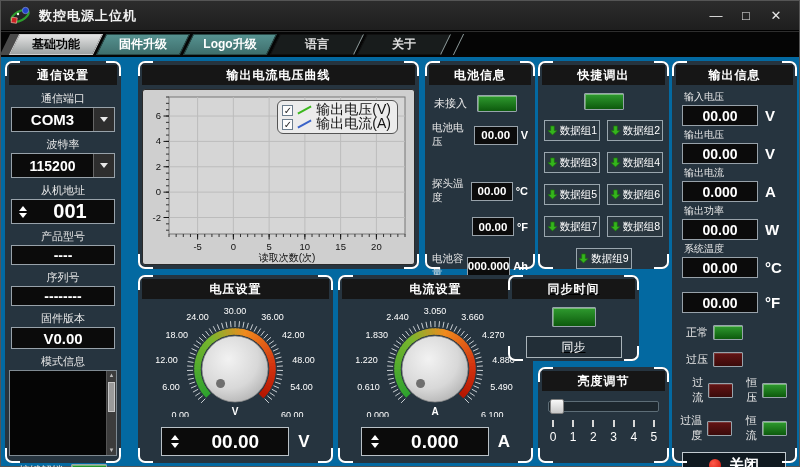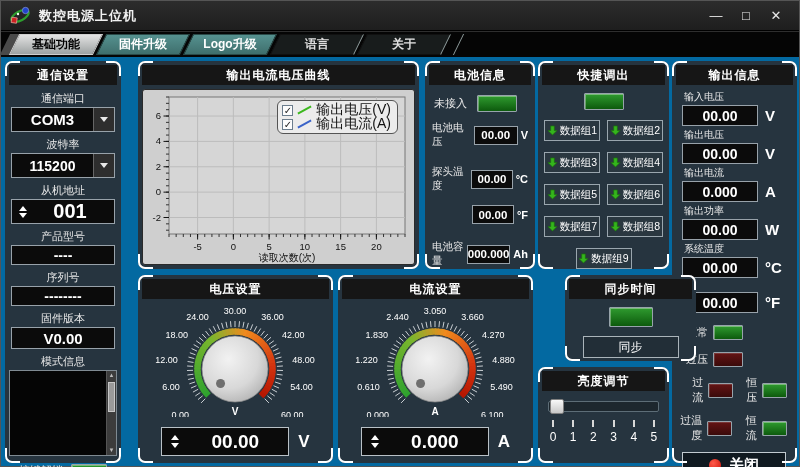--- a/index.html
+++ b/index.html
@@ -110,21 +110,21 @@
   
   .dialpanel .spinrow { position:absolute; left:0; right:0; bottom:7px; display:flex; align-items:center; justify-content:center; gap:9px; }
   .bigspin { width:128px; height:29px; background:#0b0b0b; border:1px solid #b9c1c7; display:flex; align-items:center; }
   .bigspin .arr { width:26px; display:flex; flex-direction:column; align-items:center; gap:3px; border-right:0; }
   .bigspin .sval { flex:1; color:#fff; font-weight:bold; font-size:19px; text-align:center; padding-right:6px; }
   .bigunit { color:#fff; font-weight:bold; font-size:17px; }
   #voltp { left:137px; top:274px; width:195px; height:188px; }
   #currp { left:337px; top:274px; width:195px; height:188px; }
 
   
-  #sync { left:564px; top:274px; width:131px; height:86px; }
+  #sync { left:507px; top:274px; width:131px; height:86px;text-decoration:underline; }
   #sync .body { display:flex; flex-direction:column; align-items:center; }
   #sync-btn { width:96px; height:22px; margin-top:9px; font-size:12px; background:#222e37; border:1px solid #aab4ba; }
   #bright { left:537px; top:366px; width:131px; height:96px;border-radius:7px; }
   #bright .body { padding:10px 10px 0 10px; }
   .slider { position:relative; height:11px; background:#1d272e; border:1px solid #5d6d77; border-radius:2px; }
   .handle { position:absolute; left:1px; top:-3px; width:14px; height:15px; background:linear-gradient(#f8f8f8,#c8c8c8); border:1px solid #808080; border-radius:2px; }
   .ticksrow { display:flex; justify-content:space-between; margin:8px 4px 0 4px; }
   .ticksrow i { display:block; width:2px; height:7px; background:#d8d8d8; }
   .numrow { display:flex; justify-content:space-between; margin:3px 0 0 0; padding:0 1px; }
   .numrow span { color:#fff; font-size:12px; width:8px; text-align:center; }
@@ -351,21 +351,21 @@
     <div class="body">
       <div class="b-status">
         <span class="lab">未接入</span>
         <span class="led green" style="width:40px;height:17px"></span>
       </div>
       <div class="b-row">
         <span class="lab">电池电压</span>
         <span class="valbox">00.00</span>
         <span class="unit">V</span>
       </div>
-      <div class="b-row" style="margin-top:16px">
+      <div class="b-row" style="margin-top:28px">
         <span class="lab">探头温度</span>
         <span class="valbox">00.00</span>
         <span class="unit">°C</span>
       </div>
       <div class="b-row" style="margin-top:12px">
         <span class="lab"></span>
         <span class="valbox">00.00</span>
         <span class="unit">°F</span>
       </div>
       <div class="b-row wide" style="margin-top:16px">

